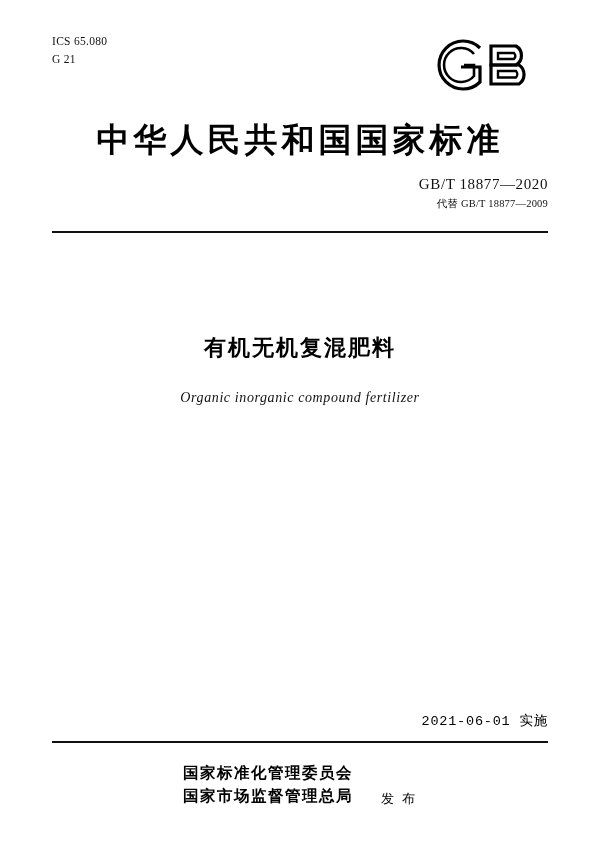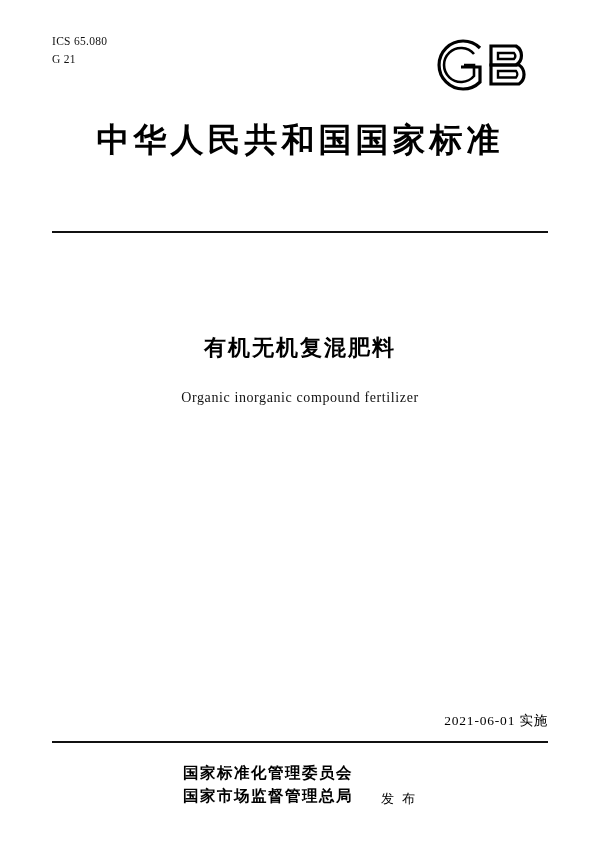--- a/index.html
+++ b/index.html
@@ -115,37 +115,38 @@
   .doc-title-en {
     position: absolute;
     left: 0;
     right: 0;
     top: 390px;
     text-align: center;
     font-family: "Liberation Serif", serif;
     font-size: 14px;
     letter-spacing: 0.6px;
     color: #111;
+    font-style: italic;
   }
 
   
   .date-issue {
     position: absolute;
     left: 52px;
     top: 712px;
     font-family: "DejaVu Sans", sans-serif;
     font-size: 13.5px;
     letter-spacing: 0.8px;
     color: #000;
   }
   .date-impl {
     position: absolute;
     right: 52px;
     top: 712px;
-    font-family: Liberation Serif, serif;
+    font-family: Liberation Mono, monospace;
     font-size: 13.5px;
     letter-spacing: 0.8px;
     color: #000;
   }
 
   
   .publisher {
     position: absolute;
     left: 0;
     right: 0;
@@ -192,20 +193,24 @@
         <path d="M63 12 L88 12 A11 11 0 0 1 88 31 L63 31 L63 12 Z"></path>
         <path d="M63 31 L91 31 A11.5 11.5 0 0 1 91 50 L63 50 L63 31 Z"></path>
         <path d="M70 19 L86 19 A4.5 4.5 0 0 1 86 25 L70 25 Z" stroke-width="2.4"></path>
         <path d="M70 37 L88 37 A4.8 4.8 0 0 1 88 43.5 L70 43.5 Z" stroke-width="2.4"></path>
       </g>
     </svg>
   </div>
 
   <div class="nat-title">中华人民共和国国家标准</div>
 
+  <div class="std-no">
+    <div class="main">GB/T  18877—2020</div>
+    <div class="replace">代替 GB/T 18877—2009</div>
+  </div>
 
   <div class="rule-top"></div>
 
   <div class="doc-title-cn">有机无机复混肥料</div>
   <div class="doc-title-en">Organic inorganic compound fertilizer</div>
 
   <div class="date-impl">2021-06-01 实施</div>
 
   <div class="rule-bottom"></div>
 

